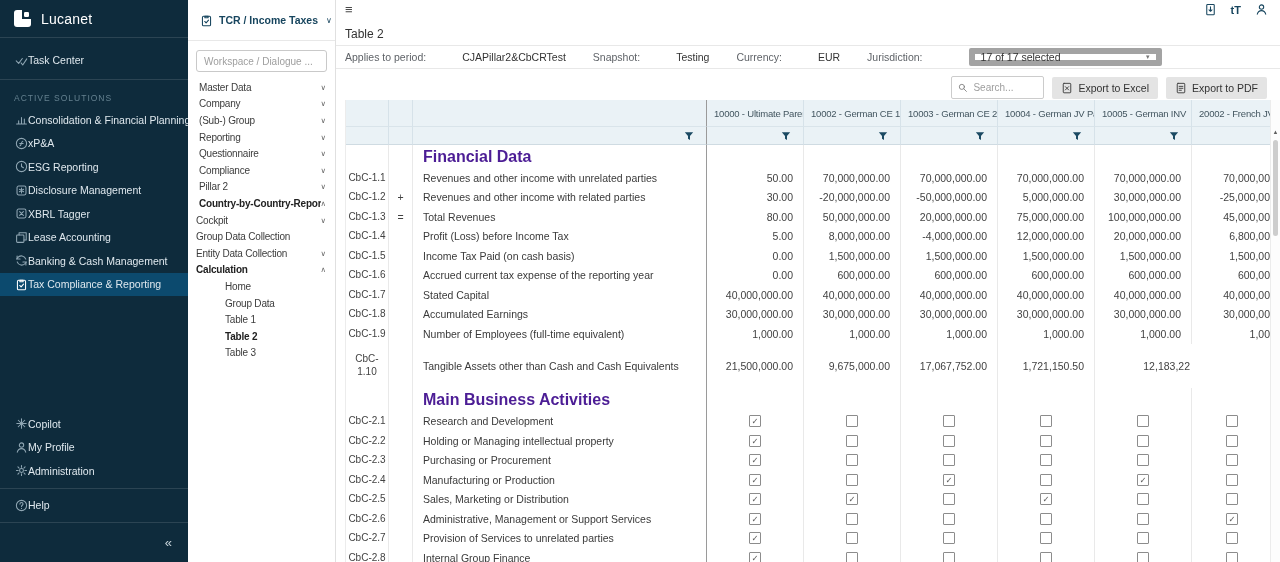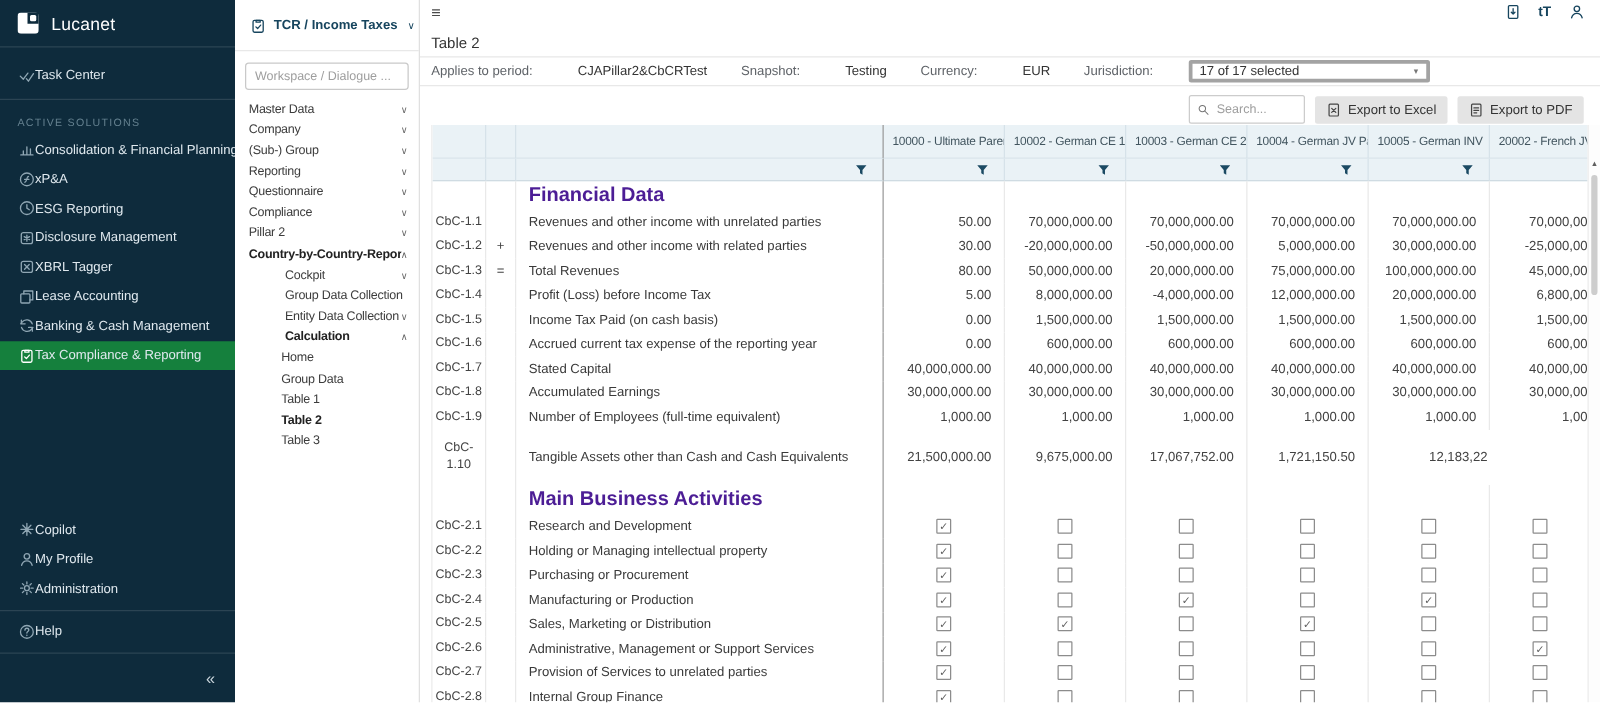--- a/index.html
+++ b/index.html
@@ -6,21 +6,21 @@
   body{width:1280px;height:562px;overflow:hidden;position:relative;
        font-family:"Liberation Sans",sans-serif;background:#fff;color:#333;}
   
   .sidebar{position:absolute;left:0;top:0;bottom:0;width:188px;background:#0E2B3C;}
   .logo-row{height:37px;display:flex;align-items:center;gap:10px;padding:0 14px;
             border-bottom:1px solid rgba(255,255,255,.12);}
   .logo-text{color:#fff;font-size:14px;letter-spacing:.2px;}
   .side-item{height:23.5px;display:flex;align-items:center;padding:0 14px;
              font-size:10.5px;color:#DFE8EE;white-space:nowrap;overflow:hidden;cursor:pointer;}
   .side-item .sicon{width:14px;height:14px;flex:0 0 14px;color:#8FA6B3;display:flex;align-items:center;justify-content:center;}
-  .side-item.active{background:#15803d;}
+  .side-item.active{background:#0c4a6e;}
   .side-item.active .sicon{color:#fff;}
   .side-item.task{margin-top:10px;height:24px;}
   .side-divider{height:1px;background:rgba(255,255,255,.12);margin:7px 0;}
   .section-label{padding:6px 14px 5px;font-size:8.5px;letter-spacing:1px;color:#64808F;}
   .side-footer{position:absolute;bottom:0;left:0;right:0;}
   .side-footer .side-divider{margin:5px 0;}
   .collapse-row{height:28px;display:flex;align-items:center;justify-content:flex-end;
                 padding:0 16px 6px 0;color:#C8D4DB;font-size:13px;cursor:pointer;}
   
   .navpanel{position:absolute;left:188px;top:0;bottom:0;width:148px;background:#fff;
@@ -32,39 +32,39 @@
   .ws-chev{font-size:8px;color:#17455E;margin-left:2px;}
   .ws-search{margin:9px 8px 7px;}
   .ws-search input{width:100%;box-sizing:border-box;height:22px;border:1px solid #c9c9c9;
                    border-radius:3px;padding:0 7px;font-size:10px;color:#333;outline:none;}
   .ws-search input::placeholder{color:#9e9e9e;}
   .tree-row{height:16.6px;display:flex;align-items:center;padding-right:9px;cursor:pointer;}
   .tree-row .tlabel{flex:1;font-size:10px;color:#3c3c3c;white-space:nowrap;overflow:hidden;letter-spacing:-.2px;}
   .tree-row.bold .tlabel{font-weight:bold;color:#222;}
   .tree-row .tchev{font-size:7.5px;color:#666;}
   .tree-row.lvl0{padding-left:11px;}
-  .tree-row.lvl1{padding-left:40px;}
+  .tree-row.lvl1{padding-left:8px;}
   .tree-row.lvl2{padding-left:37px;}
   
   .main{position:absolute;left:336px;top:0;right:0;bottom:0;background:#fff;}
   .topbar{height:23px;position:relative;}
   .hamburger{position:absolute;left:9px;top:2px;font-size:13px;color:#4a4a4a;cursor:pointer;}
   .top-icons{position:absolute;right:12px;top:3px;display:flex;gap:14px;align-items:center;color:#17455E;}
   .top-icons span{display:flex;align-items:center;cursor:pointer;}
   .ticon-text{font-size:11px;font-weight:bold;color:#17455E;text-align:right;}
   .title-row{height:22px;line-height:22px;padding-left:9px;font-size:12px;color:#333;
              border-bottom:1px solid #e8e8e8;}
   .filter-bar{height:22px;display:flex;align-items:center;padding-left:9px;
               border-bottom:1px solid #e8e8e8;font-size:10.5px;}
   .fgroup{display:flex;align-items:center;margin-right:27px;gap:26px;}
   .flabel{color:#5f6368;}
   .fvalue{color:#333;margin-left:10px;}
-  .jur-select{width:193px;height:18px;box-sizing:border-box;border:3px solid #a3a3a3;border-radius:2px;
+  .jur-select{width:193px;height:18px;box-sizing:border-box;border:6px solid #a3a3a3;border-radius:2px;
               display:flex;align-items:center;justify-content:space-between;padding:0 6px;
-              margin-left:2px;font-size:10.5px;color:#333;cursor:pointer;background:#fff;}
+              margin-left:20px;font-size:10.5px;color:#333;cursor:pointer;background:#fff;}
   .jur-select .caret{font-size:7px;color:#777;}
   .toolbar{height:30px;display:flex;align-items:flex-end;justify-content:flex-end;gap:8px;padding-right:13px;}
   .searchbox{width:79px;height:21px;border:1px solid #ccc;border-radius:2px;display:flex;
              align-items:center;gap:5px;padding:0 6px;color:#757575;}
   .searchbox input{border:none;outline:none;width:100%;font-size:10px;color:#333;padding:0;}
   .searchbox input::placeholder{color:#9e9e9e;}
   .btn{height:22px;background:#e4e4e4;border:none;border-radius:2px;display:flex;align-items:center;
        gap:5px;padding:0 9px;font-family:inherit;font-size:10.5px;color:#333;cursor:pointer;}
   .btn svg{color:#444;}
   

